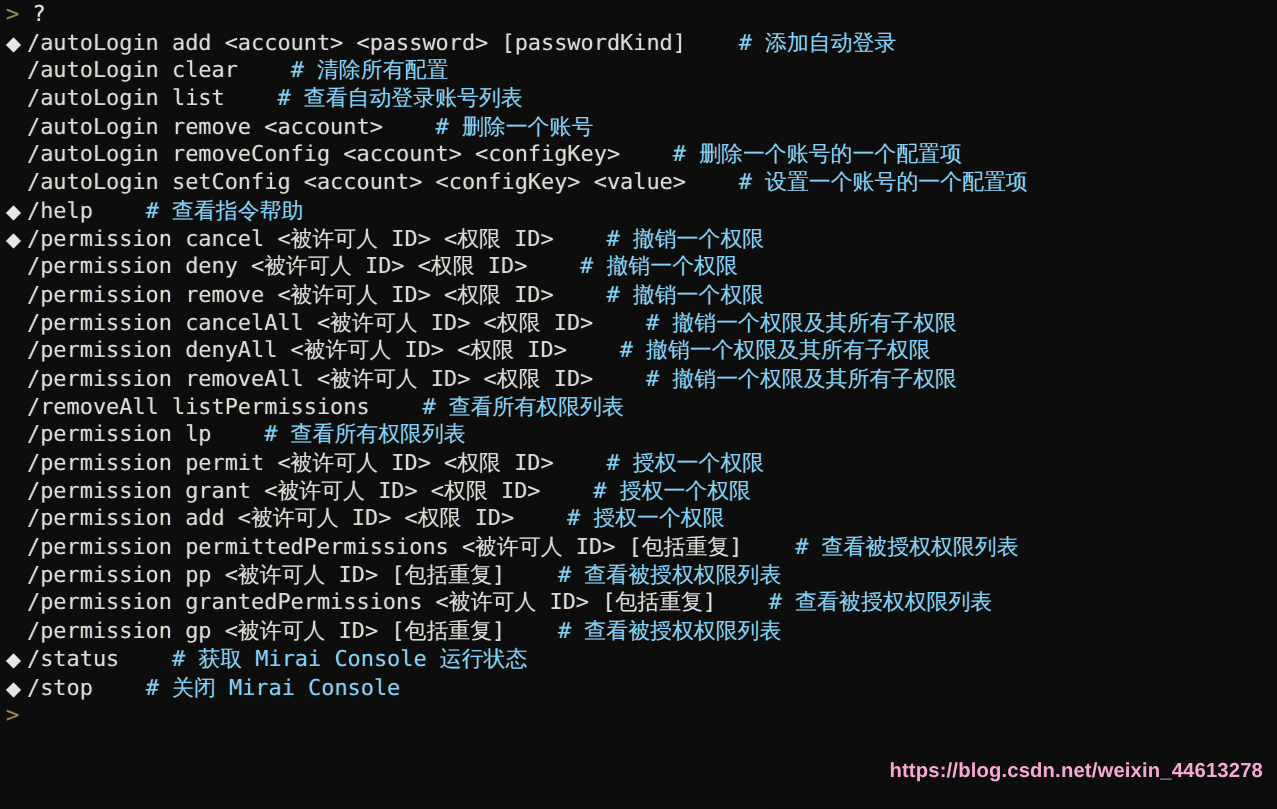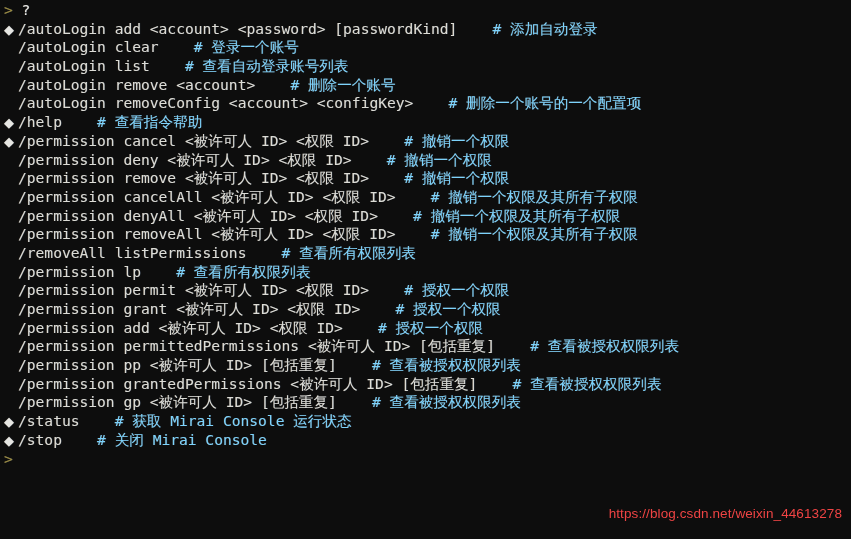--- a/index.html
+++ b/index.html
@@ -64,38 +64,40 @@
   }
   .prompt-input {
     color: #e8e8e4;
   }
   .watermark {
     position: absolute;
     right: 9px;
     bottom: 18px;
     font-family: "Liberation Sans", sans-serif;
     font-size: 13.5px;
-    color: #ef4444;
+    color: #f9a8d4;
     letter-spacing: 0.1px;
     white-space: nowrap;
+    font-weight: bold;
   }
 </style>
 </head>
 <body>
 
 <div id="terminal">
 
   <div class="prompt-line"><span class="prompt-sym">&gt;</span><span> </span><span class="prompt-input">?</span></div>
 
   <div id="lines-container">
       <div class="line"><span class="bullet">◆</span><span class="cmd">/autoLogin add &lt;account&gt; &lt;password&gt; [passwordKind]</span><span>    </span><span class="comment"># 添加自动登录</span></div>
-      <div class="line"><span class="nobullet"> </span><span class="cmd">/autoLogin clear</span><span>    </span><span class="comment"># 登录一个账号</span></div>
+      <div class="line"><span class="nobullet"> </span><span class="cmd">/autoLogin clear</span><span>    </span><span class="comment"># 清除所有配置</span></div>
       <div class="line"><span class="nobullet"> </span><span class="cmd">/autoLogin list</span><span>    </span><span class="comment"># 查看自动登录账号列表</span></div>
       <div class="line"><span class="nobullet"> </span><span class="cmd">/autoLogin remove &lt;account&gt;</span><span>    </span><span class="comment"># 删除一个账号</span></div>
       <div class="line"><span class="nobullet"> </span><span class="cmd">/autoLogin removeConfig &lt;account&gt; &lt;configKey&gt;</span><span>    </span><span class="comment"># 删除一个账号的一个配置项</span></div>
+      <div class="line"><span class="nobullet"> </span><span class="cmd">/autoLogin setConfig &lt;account&gt; &lt;configKey&gt; &lt;value&gt;</span><span>    </span><span class="comment"># 设置一个账号的一个配置项</span></div>
       <div class="line"><span class="bullet">◆</span><span class="cmd">/help</span><span>    </span><span class="comment"># 查看指令帮助</span></div>
       <div class="line"><span class="bullet">◆</span><span class="cmd">/permission cancel &lt;被许可人 ID&gt; &lt;权限 ID&gt;</span><span>    </span><span class="comment"># 撤销一个权限</span></div>
       <div class="line"><span class="nobullet"> </span><span class="cmd">/permission deny &lt;被许可人 ID&gt; &lt;权限 ID&gt;</span><span>    </span><span class="comment"># 撤销一个权限</span></div>
       <div class="line"><span class="nobullet"> </span><span class="cmd">/permission remove &lt;被许可人 ID&gt; &lt;权限 ID&gt;</span><span>    </span><span class="comment"># 撤销一个权限</span></div>
       <div class="line"><span class="nobullet"> </span><span class="cmd">/permission cancelAll &lt;被许可人 ID&gt; &lt;权限 ID&gt;</span><span>    </span><span class="comment"># 撤销一个权限及其所有子权限</span></div>
       <div class="line"><span class="nobullet"> </span><span class="cmd">/permission denyAll &lt;被许可人 ID&gt; &lt;权限 ID&gt;</span><span>    </span><span class="comment"># 撤销一个权限及其所有子权限</span></div>
       <div class="line"><span class="nobullet"> </span><span class="cmd">/permission removeAll &lt;被许可人 ID&gt; &lt;权限 ID&gt;</span><span>    </span><span class="comment"># 撤销一个权限及其所有子权限</span></div>
       <div class="line"><span class="nobullet"> </span><span class="cmd">/removeAll listPermissions</span><span>    </span><span class="comment"># 查看所有权限列表</span></div>
       <div class="line"><span class="nobullet"> </span><span class="cmd">/permission lp</span><span>    </span><span class="comment"># 查看所有权限列表</span></div>
       <div class="line"><span class="nobullet"> </span><span class="cmd">/permission permit &lt;被许可人 ID&gt; &lt;权限 ID&gt;</span><span>    </span><span class="comment"># 授权一个权限</span></div>

